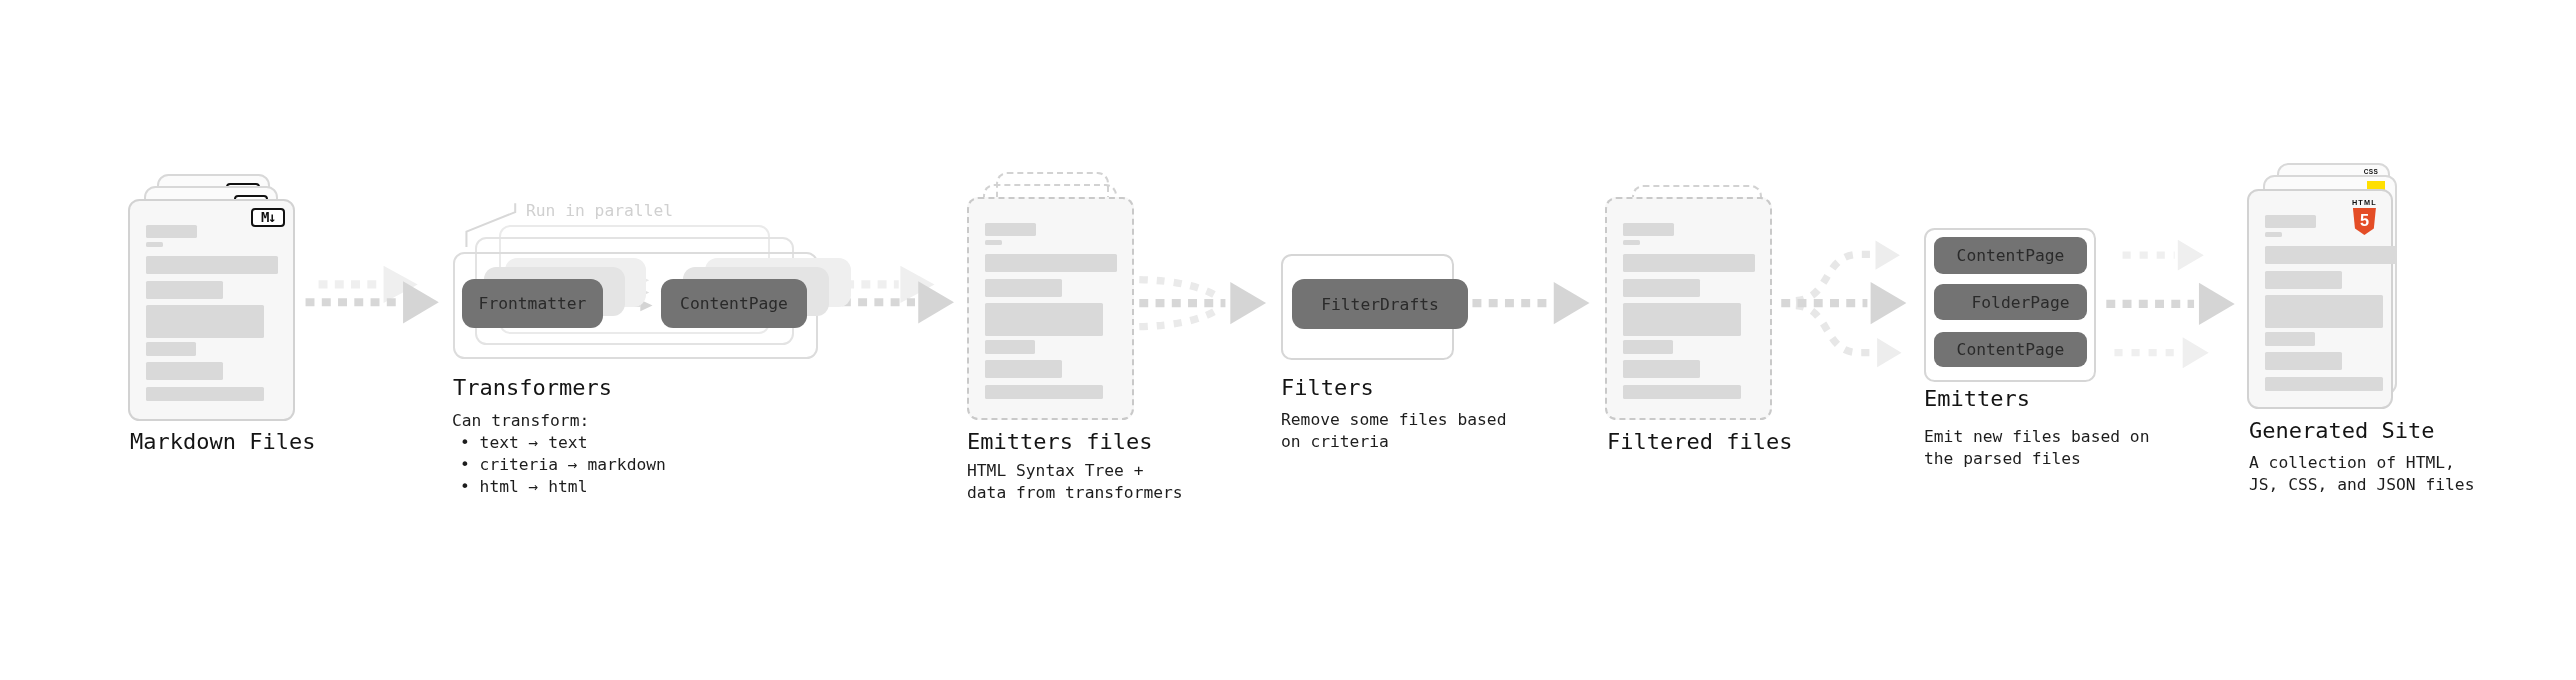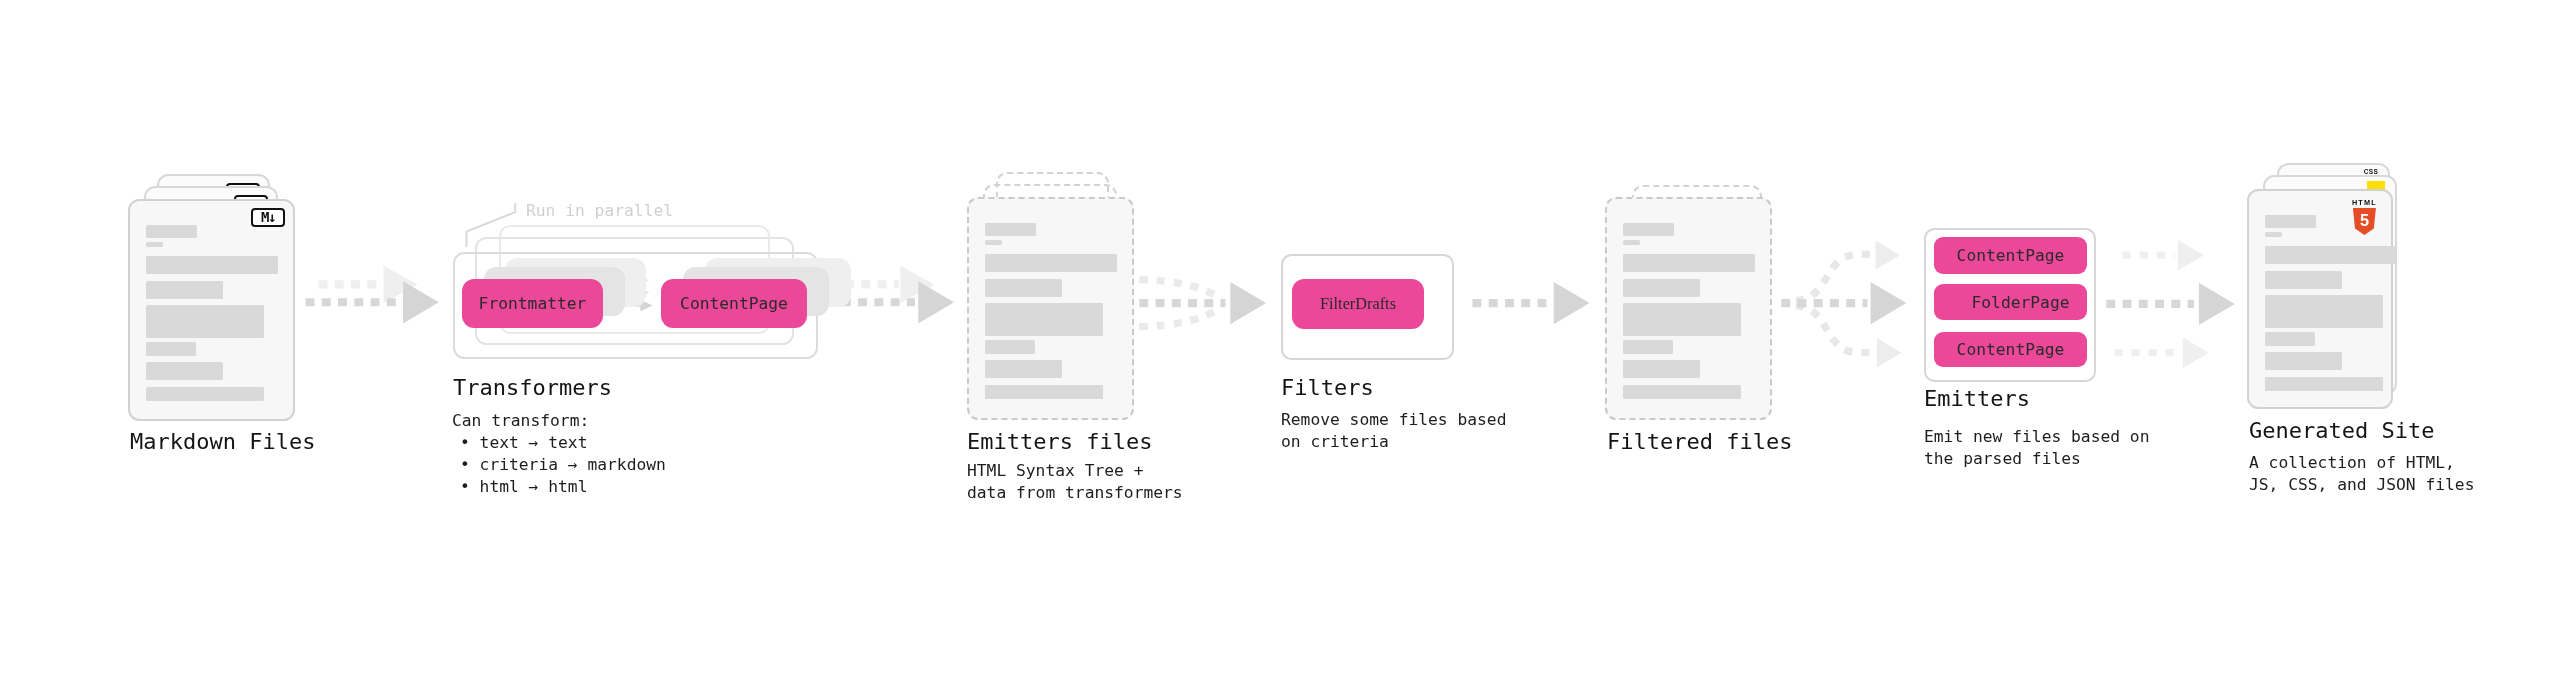--- a/index.html
+++ b/index.html
@@ -66,21 +66,21 @@
   
   .obox { position:absolute; box-sizing:border-box; border:2px solid #dcdcdc; border-radius:11.4px; background:transparent; }
   .obox.o2 { border-color:#e3e3e3; }
   .obox.o3 { border-color:#eaeaea; }
   .panel {
     position:absolute; box-sizing:border-box;
     background:#ffffff; border:2px solid #d6d6d6; border-radius:10.6px;
   }
   .pill {
     position:absolute; box-sizing:border-box;
-    background:#ec4899; border-radius:12.2px;
+    background:#737373; border-radius:12.2px;
     display:flex; align-items:center; justify-content:center;
     font-size:16.3px; color:#2a2a2a; white-space:nowrap;
   }
   .pill.small { border-radius:9px; }
   .pill.ghost1 { background:#e4e4e4; }
   .pill.ghost2 { background:#efefef; }
 
   
   .stage-title { position:absolute; font-size:22px; color:#141414; white-space:nowrap; }
   .caption { position:absolute; font-size:16.3px; line-height:22px; color:#1d1d1d; white-space:pre-line; }
@@ -217,21 +217,21 @@
         <div class="bar b8"></div>
       </div>
     </div>
     <div class="stage-title" style="left:967px;top:429px;">Emitters files</div>
     <div class="caption" style="left:967px;top:460px;">HTML Syntax Tree +
 data from transformers</div>
   </div>
 
   <div>
     <div class="panel" style="left:1281px;top:254px;width:173px;height:106px;"></div>
-    <div class="pill" style="left:1292px;top:279px;width:132px;height:50px;font-family:Liberation Serif, serif;">FilterDrafts</div>
+    <div class="pill" style="left:1292px;top:279px;width:176px;height:50px;">FilterDrafts</div>
     <div class="stage-title" style="left:1281px;top:375px;">Filters</div>
     <div class="caption" style="left:1281px;top:409px;">Remove some files based
 on criteria</div>
   </div>
 
   <div>
     <div class="doc dashed-outline" style="left:1632px;top:185px;width:130px;height:223px;"></div>
     <div class="doc dashed" style="left:1605px;top:197px;width:167px;height:223px;">
       <div class="bars">
         <div class="bar b1"></div>

